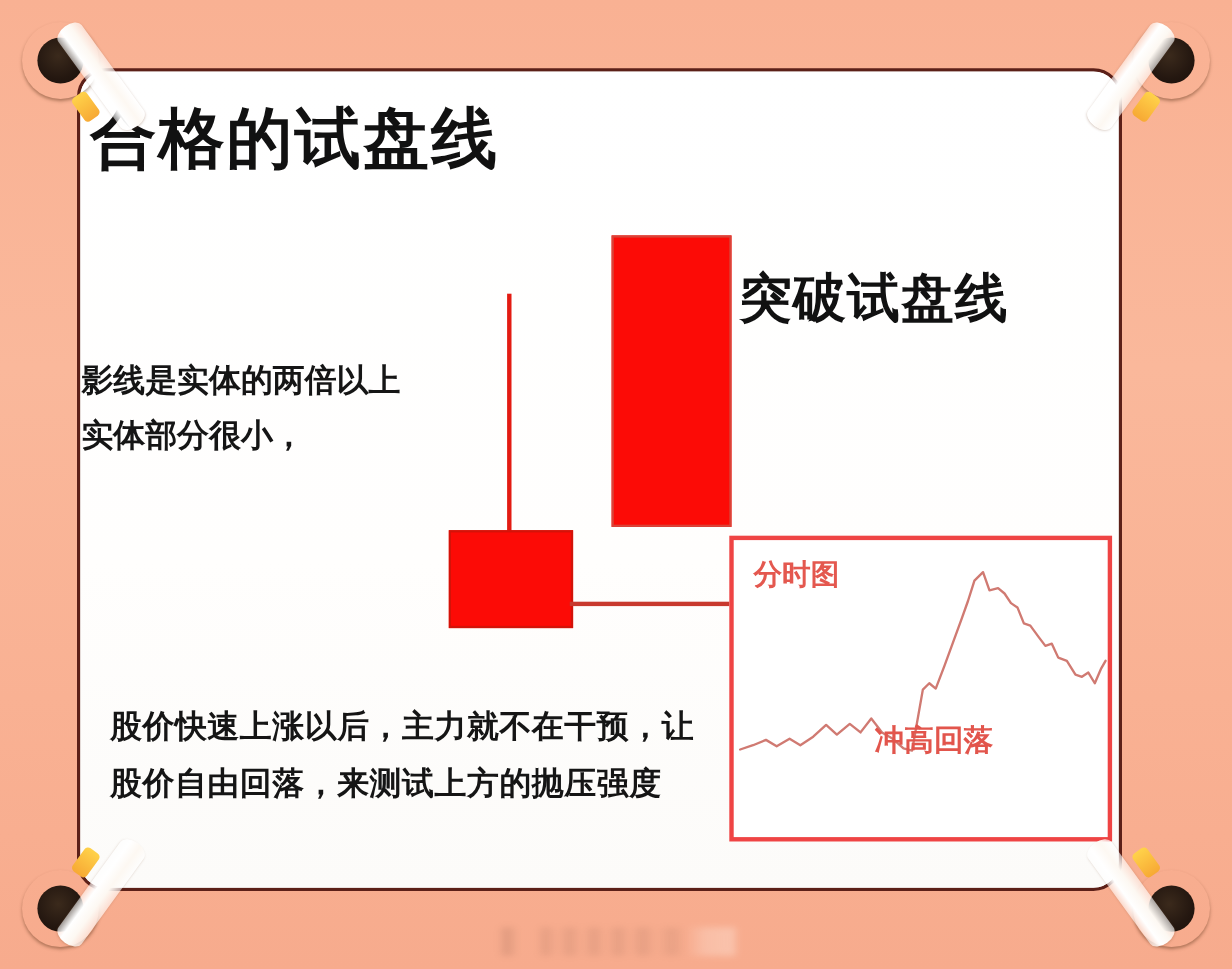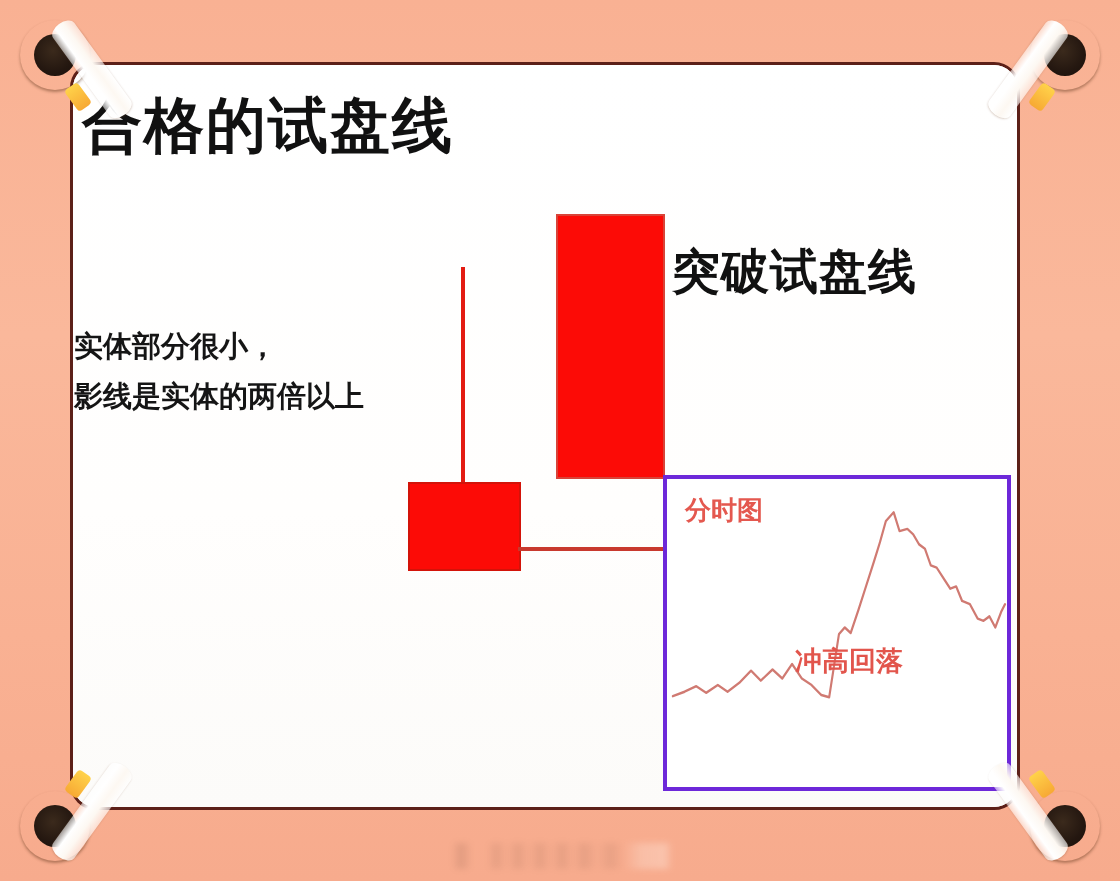--- a/index.html
+++ b/index.html
@@ -130,25 +130,25 @@
     top: 547px;
     width: 152px;
     height: 4px;
     background: #c8392e;
   }
 
   
   .inset {
     position: absolute;
     left: 663px;
-    top: 475px;
+    top: 487px;
     width: 348px;
-    height: 316px;
+    height: 278px;
     background: #ffffff;
-    border: 4px solid #6d28d9;
+    border: 4px solid #ef4444;
     box-sizing: border-box;
   }
   .inset svg {
     position: absolute;
     left: 0;
     top: 0;
     width: 100%;
     height: 100%;
     display: block;
   }
@@ -266,41 +266,42 @@
 
   <div class="card">
     <div class="card-inner"></div>
   </div>
 
   <div class="title-main">合格的试盘线</div>
 
   <div class="title-break">突破试盘线</div>
 
   <div class="note-left">
+    <div>影线是实体的两倍以上</div>
     <div>实体部分很小，</div>
-    <div>影线是实体的两倍以上</div>
   </div>
 
   <div class="candle-wick"></div>
   <div class="candle-small"></div>
   <div class="candle-big"></div>
   <div class="connector"></div>
 
   <div class="inset">
     <svg viewBox="0 0 348 278" preserveAspectRatio="none">
       <polyline points="6,196 18,192 30,187 40,193 52,186 62,192 74,184 86,173 96,182 108,172 118,180 128,167 138,180 148,186 158,195 166,197
                 176,140 182,134 188,139 196,118 204,96 212,74 218,57 224,38 232,30 238,47 246,45 252,50 258,59 264,63 270,78 276,80
                 284,91 290,99 296,97 302,110 310,113 318,126 324,128 330,124 336,134 342,120 346,113" fill="none" stroke="#d07a72" stroke-width="2.2" stroke-linejoin="round" stroke-linecap="round"></polyline>
     </svg>
 
     <div class="inset-title">分时图</div>
 
     <div class="inset-label">冲高回落</div>
   </div>
 
+  <div class="note-bottom">股价快速上涨以后，主力就不在干预，让股价自由回落，来测试上方的抛压强度</div>
 
   <div class="corner corner-tl">
     <div class="hole"></div>
     <div class="tape"></div>
     <div class="tape-accent"></div>
   </div>
   <div class="corner corner-tr">
     <div class="hole"></div>
     <div class="tape"></div>
     <div class="tape-accent"></div>

